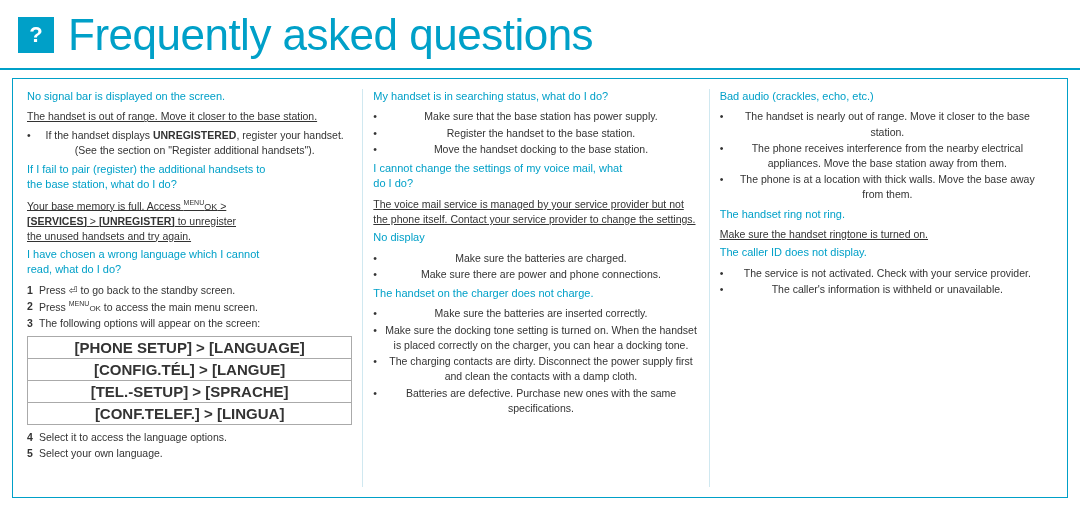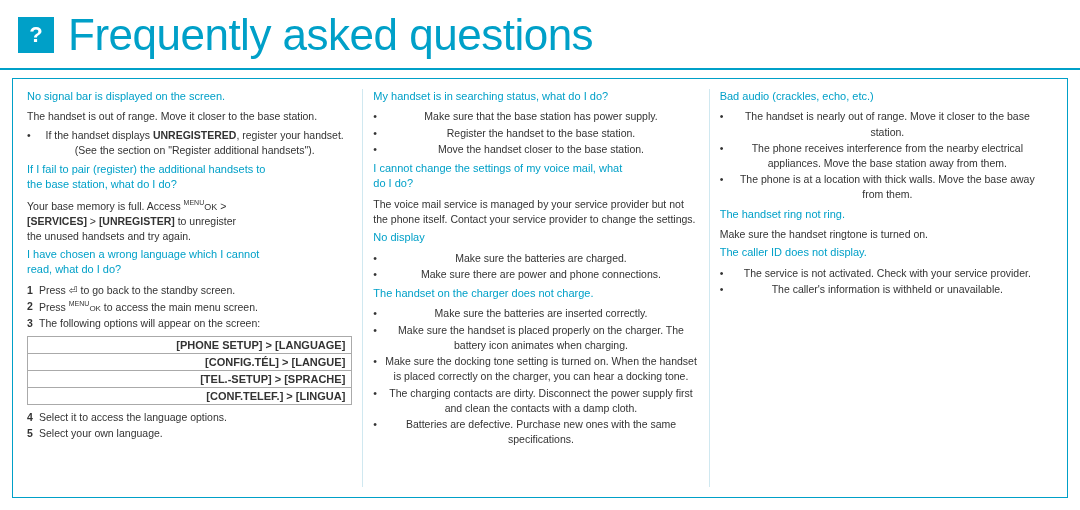--- a/index.html
+++ b/index.html
@@ -76,20 +76,21 @@
 
     .section-title:first-child {
       margin-top: 0;
     }
 
     .section-text {
       color: #333;
       font-size: 10.5px;
       line-height: 1.45;
       margin-bottom: 3px;
+      text-decoration: underline;
     }
 
     .bullet-list {
       list-style: none;
       padding: 0;
       margin: 0 0 4px 0;
       text-align: center;
     }
 
     .bullet-list li {
@@ -131,24 +132,24 @@
 
     .lang-table {
       border-collapse: collapse;
       width: 100%;
       margin: 5px 0 5px 0;
     }
 
     .lang-table td {
       border: 1px solid #aaa;
       padding: 2px 6px;
-      font-size: 11px;
+      font-size: 15px;
       font-weight: bold;
       color: #333;
-      text-align: right;
+      text-align: center;
     }
 
     .bold { font-weight: bold; }
 
     sup {
       font-size: 7px;
       vertical-align: super;
     }
   </style>
 </head>
@@ -209,42 +210,41 @@
       </div>
     </div>
 
     <div class="column">
 
       <div>
         <div class="section-title">My handset is in searching status, what do I do?</div>
         <ul class="bullet-list">
           <li>Make sure that the base station has power supply.</li>
           <li>Register the handset to the base station.</li>
-          <li>Move the handset closer to the base station.</li>
+          <li>Move the handset docking to the base station.</li>
         </ul>
       </div>
 
       <div>
         <div class="section-title">I cannot change the settings of my voice mail, what<br>do I do?</div>
         <p class="section-text">The voice mail service is managed by your service provider but not the phone itself. Contact your service provider to change the settings.</p>
       </div>
 
       <div>
         <div class="section-title">No display</div>
         <ul class="bullet-list">
           <li>Make sure the batteries are charged.</li>
           <li>Make sure there are power and phone connections.</li>
         </ul>
       </div>
 
       <div>
         <div class="section-title">The handset on the charger does not charge.</div>
         <ul class="bullet-list">
           <li>Make sure the batteries are inserted correctly.</li>
-          <li>Make sure the handset is placed properly on the charger. The battery icon animates when charging.</li>
           <li>Make sure the docking tone setting is turned on. When the handset is placed correctly on the charger, you can hear a docking tone.</li>
           <li>The charging contacts are dirty. Disconnect the power supply first and clean the contacts with a damp cloth.</li>
           <li>Batteries are defective. Purchase new ones with the same specifications.</li>
         </ul>
       </div>
     </div>
 
     <div class="column">
 
       <div>

